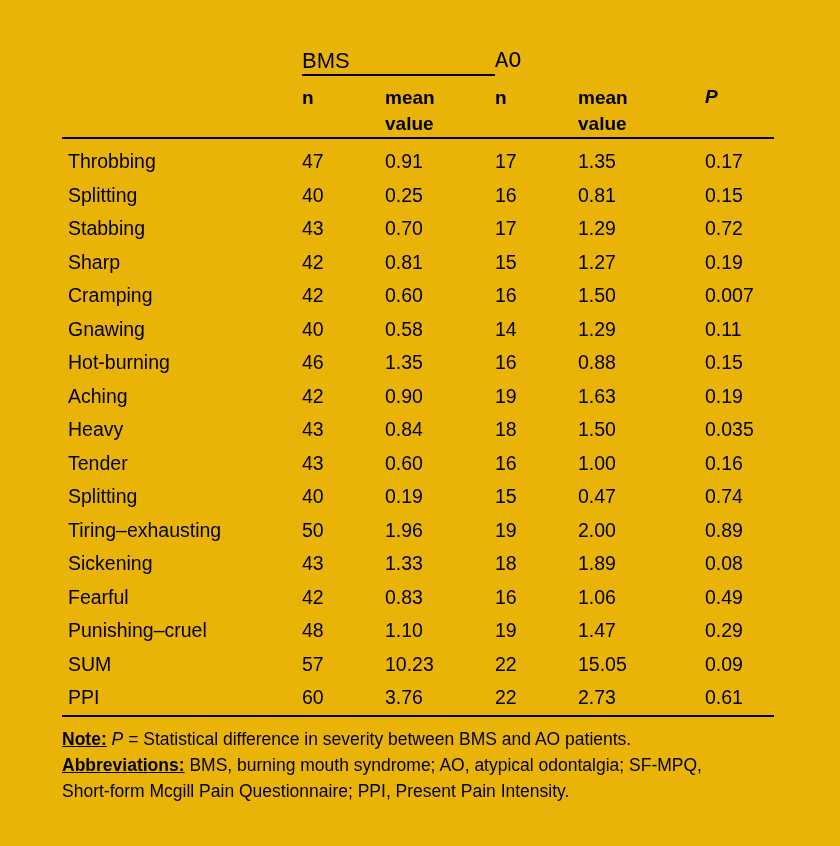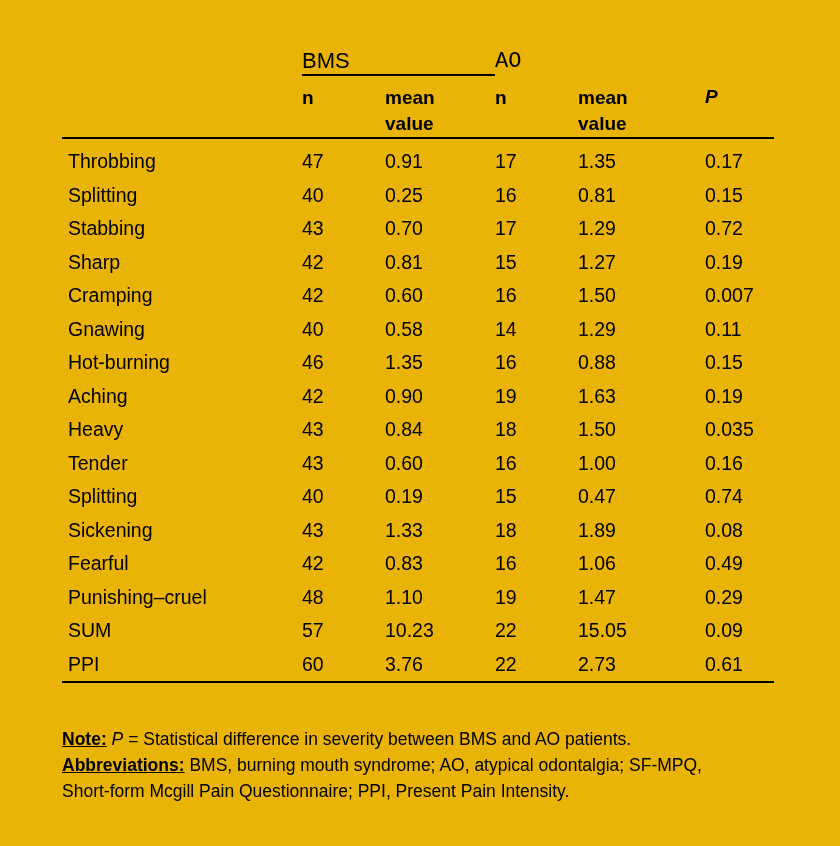--- a/index.html
+++ b/index.html
@@ -234,20 +234,28 @@
       </tr>
       <tr class="data-row">
         <td class="label">Splitting</td>
         <td>40</td>
         <td>0.19</td>
         <td>15</td>
         <td>0.47</td>
         <td>0.74</td>
       </tr>
       <tr class="data-row">
+        <td class="label">Tiring–exhausting</td>
+        <td>50</td>
+        <td>1.96</td>
+        <td>19</td>
+        <td>2.00</td>
+        <td>0.89</td>
+      </tr>
+      <tr class="data-row">
         <td class="label">Sickening</td>
         <td>43</td>
         <td>1.33</td>
         <td>18</td>
         <td>1.89</td>
         <td>0.08</td>
       </tr>
       <tr class="data-row">
         <td class="label">Fearful</td>
         <td>42</td>

